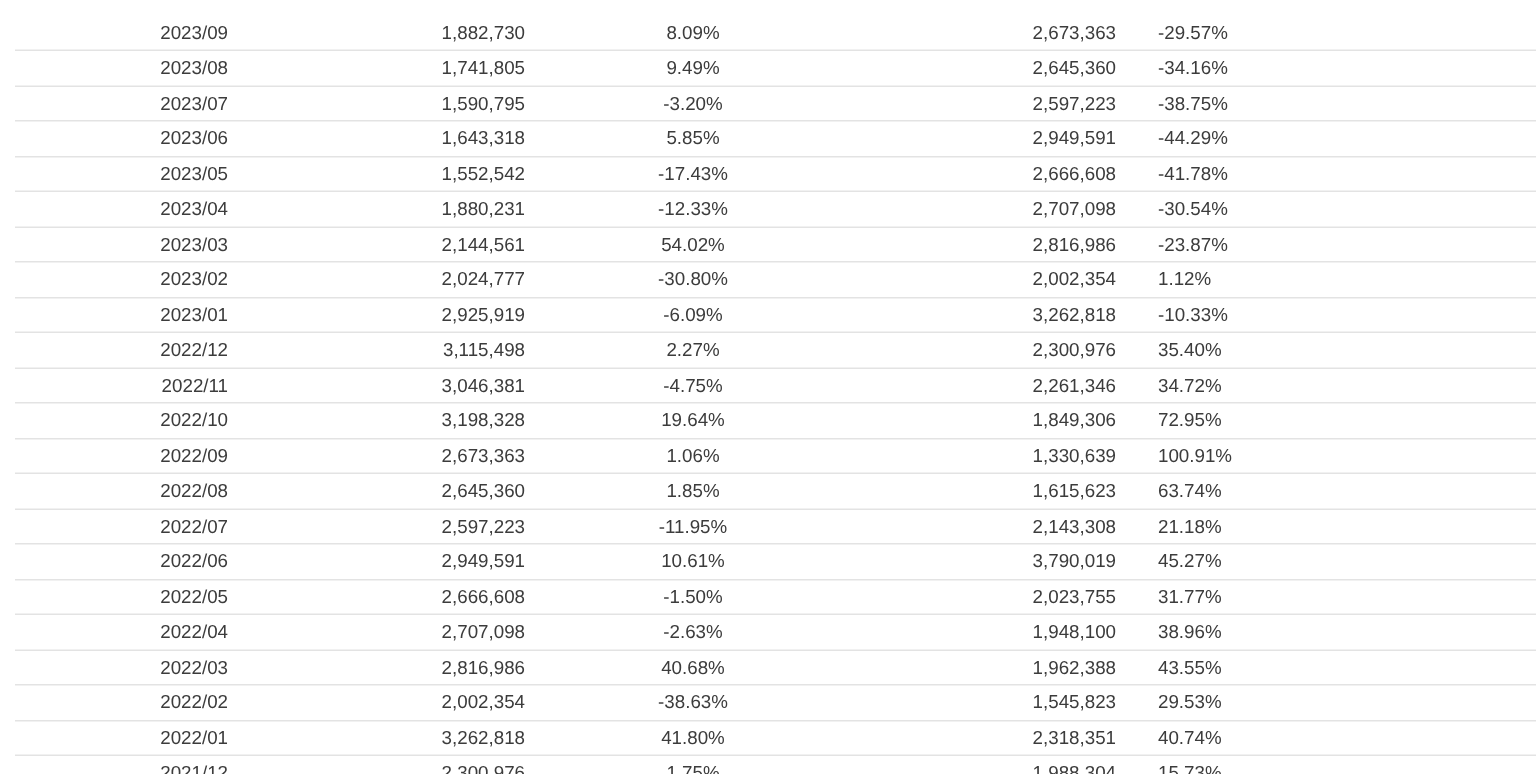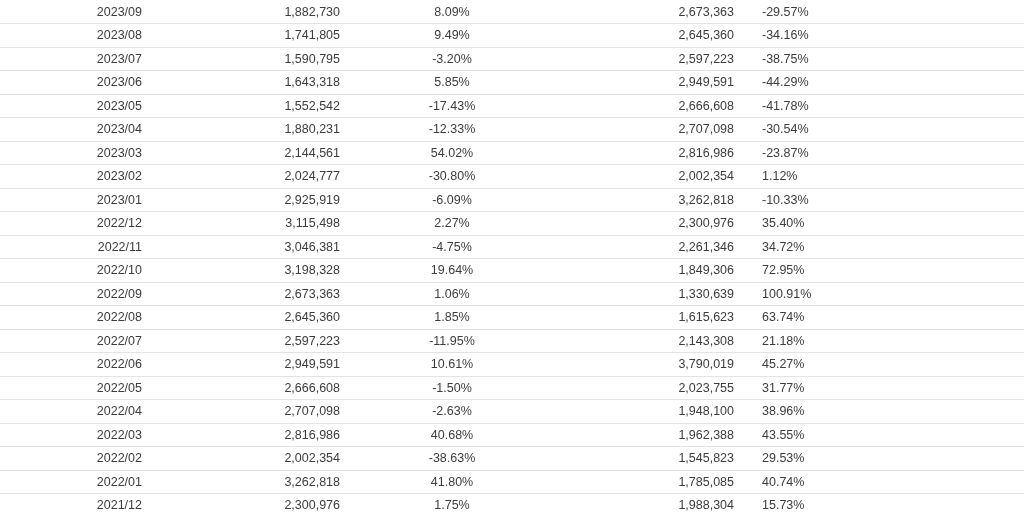--- a/index.html
+++ b/index.html
@@ -11,21 +11,21 @@
     width: 1024px;
     height: 516px;
     font-family: "Liberation Sans", sans-serif;
     color: #333333;
     overflow: hidden;
   }
   .table-wrap {
     width: 1024px;
     height: 516px;
     box-sizing: border-box;
-    padding: 0;
+    padding: 10px;
   }
   table.finance-table {
     width: 1024px;
     border-collapse: collapse;
     table-layout: fixed;
     font-size: 12.5px;
   }
   table.finance-table tr {
     height: 23.5px;
   }
@@ -233,21 +233,21 @@
           <td class="c-rev">2,002,354</td>
           <td class="c-pct neg">-38.63%</td>
           <td class="c-rev2">1,545,823</td>
           <td class="c-pct2">29.53%</td>
           <td class="c-cum">5,265,172</td>
         </tr>
         <tr>
           <td class="c-period">2022/01</td>
           <td class="c-rev">3,262,818</td>
           <td class="c-pct">41.80%</td>
-          <td class="c-rev2">1,785,085</td>
+          <td class="c-rev2">2,318,351</td>
           <td class="c-pct2">40.74%</td>
           <td class="c-cum">3,262,818</td>
         </tr>
         <tr>
           <td class="c-period">2021/12</td>
           <td class="c-rev">2,300,976</td>
           <td class="c-pct">1.75%</td>
           <td class="c-rev2">1,988,304</td>
           <td class="c-pct2">15.73%</td>
           <td class="c-cum">23,329,988</td>

